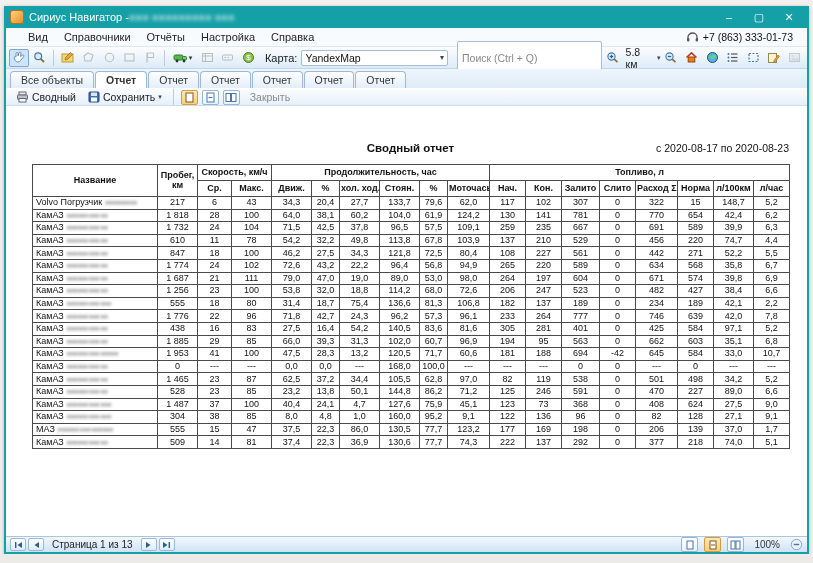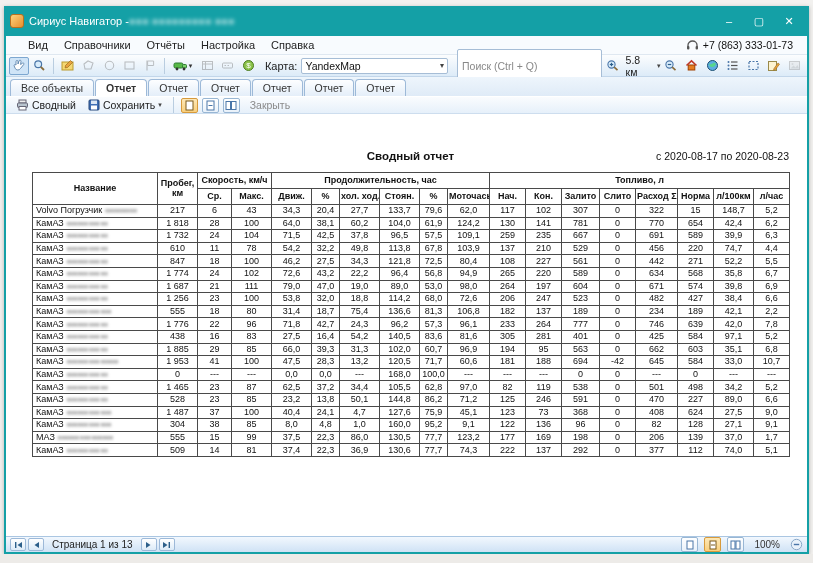--- a/index.html
+++ b/index.html
@@ -1,21 +1,21 @@
 <!DOCTYPE html>
 <html><head>
 <meta charset="utf-8">
 <style>
   html,body{margin:0;padding:0;background:#e9e7e4;}
   *{box-sizing:border-box;font-family:"Liberation Sans",sans-serif;}
   .stage{position:relative;width:813px;height:563px;background:#f2f1ef;overflow:hidden;}
   .window{position:absolute;left:4px;top:6px;width:805px;height:548px;background:#fff;
     border:2px solid #14a0a6;border-top:none;display:flex;flex-direction:column;box-shadow:0 1px 4px rgba(0,0,0,.25);}
   
-  .titlebar{height:30px;background:#14a0a6;display:flex;align-items:center;padding:0 4px;flex:0 0 auto;}
+  .titlebar{height:22px;background:#14a0a6;display:flex;align-items:center;padding:0 4px;flex:0 0 auto;}
   .appicon{width:14px;height:14px;border-radius:3px;background:linear-gradient(135deg,#fdd27a,#e88f2e);border:1px solid #b96f1d;margin-right:5px;}
   .title-text{color:#fff;font-size:11px;white-space:nowrap;}
   .blur{filter:blur(2px);opacity:.75;}
   .win-btns{margin-left:auto;display:flex;align-items:center;gap:2px;}
   .win-btn{width:28px;height:18px;display:flex;align-items:center;justify-content:center;color:#fff;font-size:11px;cursor:default;}
   
   .menubar{height:19px;background:#f8fbfe;border-bottom:1px solid #dfe8f1;display:flex;align-items:center;padding:0 14px;font-size:11px;flex:0 0 auto;}
   .menu-item{padding:2px 8px;color:#222;}
   .menu-right{margin-left:auto;display:flex;align-items:center;gap:4px;font-size:10.5px;color:#111;}
   
@@ -719,21 +719,21 @@
               <td>82</td>
               <td>128</td>
               <td>27,1</td>
               <td>9,1</td>
             </tr>
 
             <tr>
               <td class="name-cell"><span>МАЗ</span> <span class="plate">●●●●●● ●●● ●●●●●●</span></td>
             <td>555</td>
               <td>15</td>
-              <td>99</td>
+              <td>47</td>
               <td>37,5</td>
               <td>22,3</td>
               <td>86,0</td>
               <td>130,5</td>
               <td>77,7</td>
               <td>123,2</td>
               <td>177</td>
               <td>169</td>
               <td>198</td>
               <td>0</td>
@@ -752,21 +752,21 @@
               <td>22,3</td>
               <td>36,9</td>
               <td>130,6</td>
               <td>77,7</td>
               <td>74,3</td>
               <td>222</td>
               <td>137</td>
               <td>292</td>
               <td>0</td>
               <td>377</td>
-              <td>112</td>
+              <td>218</td>
               <td>74,0</td>
               <td>5,1</td>
             </tr>
           </tbody>
       </table>
     </div>
 
     <div class="pager">
       <span class="pbtn">
         <svg width="9" height="8" viewBox="0 0 9 8">

